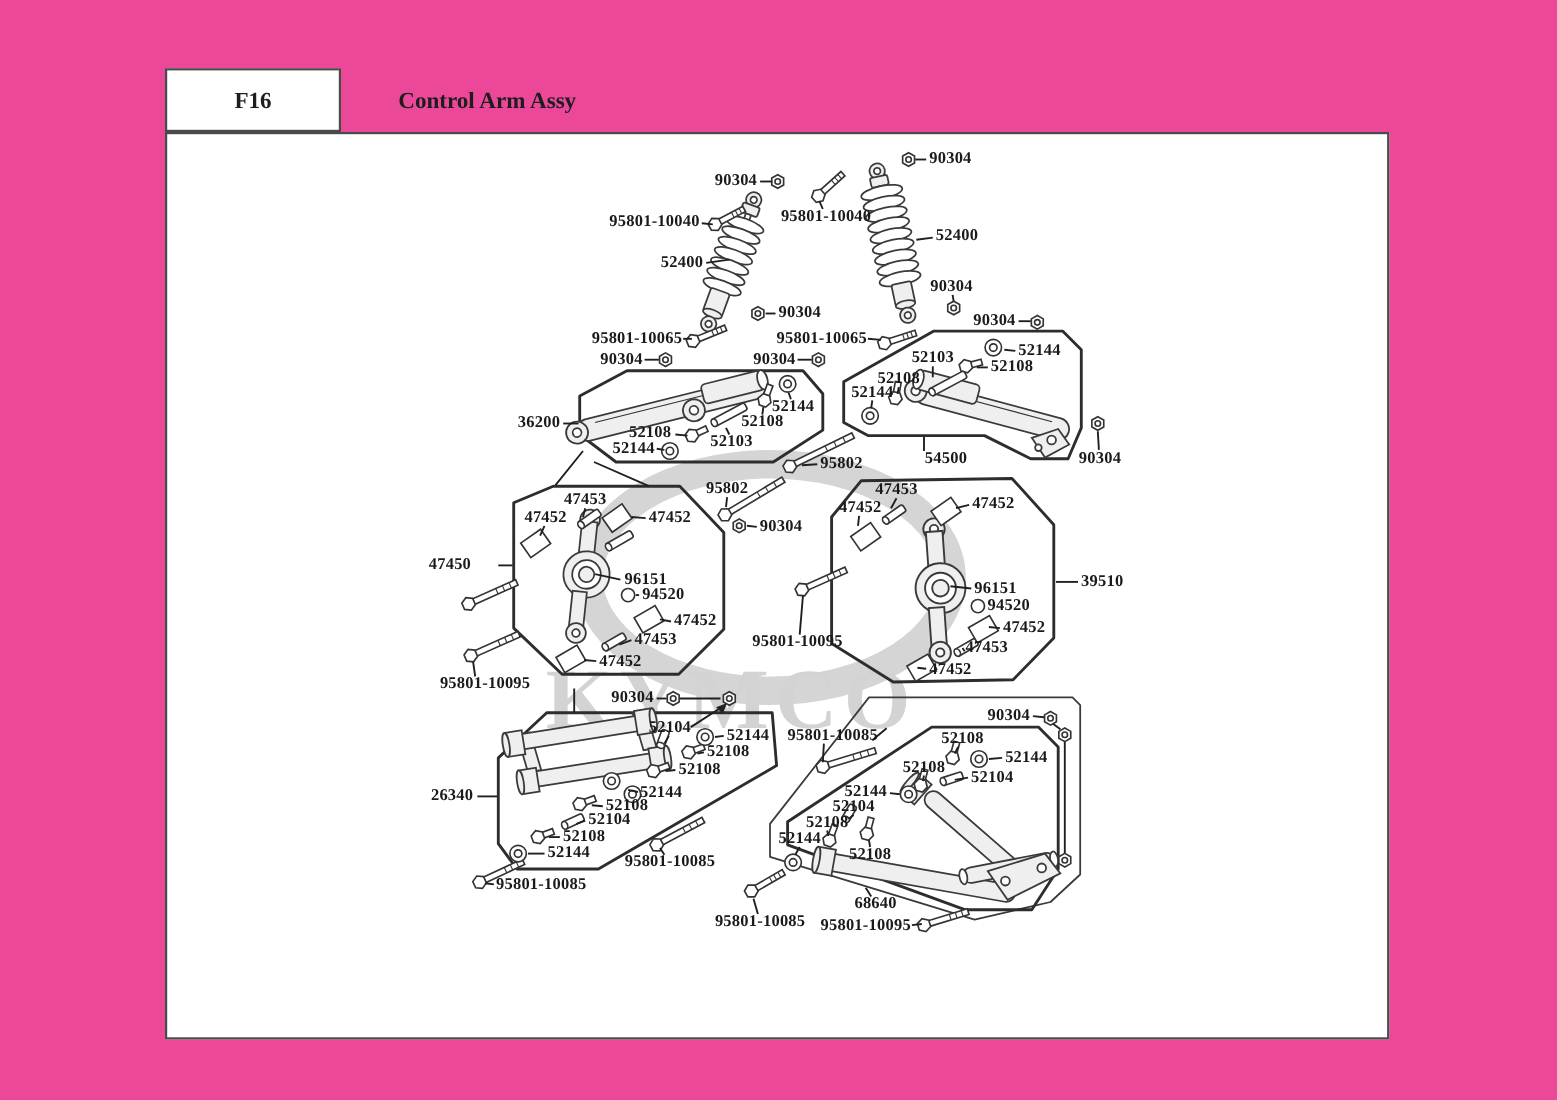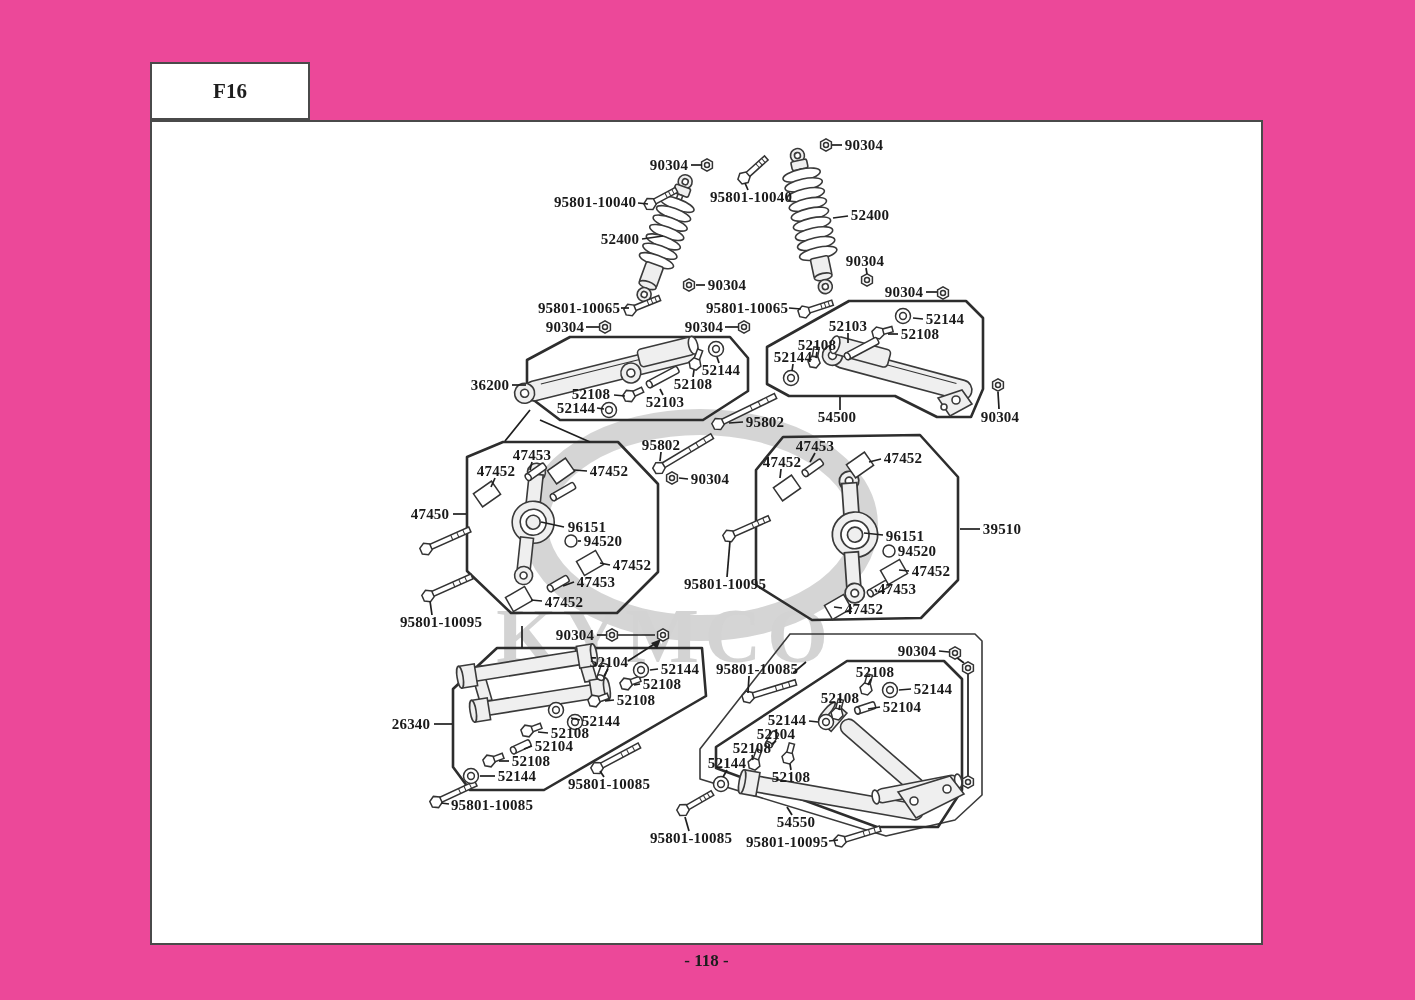--- a/index.html
+++ b/index.html
@@ -29,20 +29,21 @@
   .wm{opacity:.8;}
 </style>
 </head>
 <body>
 
 <div class="page">
 
   <div class="code-box">
     <span>F16</span>
   </div>
+  <div class="page-title">Control Arm Assy</div>
   <div class="frame"></div>
 
   <svg id="art" width="1415" height="1000" viewBox="0 0 1415 1000">
 
     <g class="wm">
       <ellipse cx="700" cy="525" rx="165" ry="103" fill="none" stroke="#cbcbcb" stroke-width="26"></ellipse>
       <text x="665" y="662" font-size="78" font-weight="bold" fill="#c9c9c9" letter-spacing="6" text-anchor="middle">KYMCO</text>
     </g>
 
     <polygon class="bound" points="570,337 730,337 748,358 748,391 703,420 560,420 527,395 527,360"></polygon>
@@ -622,31 +623,31 @@
       <div class="part-label" style="left: 904px; top: 292px;">90304</div>
       <div class="part-label" style="left: 721px; top: 370px;">52144</div>
       <div class="part-label" style="left: 693px; top: 384px;">52108</div>
       <div class="part-label" style="left: 591px; top: 394px;">52108</div>
       <div class="part-label" style="left: 665px; top: 402px;">52103</div>
       <div class="part-label" style="left: 576px; top: 408px;">52144</div>
       <div class="part-label" style="left: 490px; top: 385px;">36200</div>
       <div class="part-label" style="left: 765px; top: 422px;">95802</div>
       <div class="part-label" style="left: 661px; top: 445px;">95802</div>
       <div class="part-label" style="left: 710px; top: 479px;">90304</div>
-      <div class="part-label" style="left: 837px; top: 417px;">54500</div>
+      <div class="part-label" style="left: 860px; top: 417px;">54500</div>
       <div class="part-label" style="left: 848px; top: 326px;">52103</div>
       <div class="part-label" style="left: 920px; top: 334px;">52108</div>
       <div class="part-label" style="left: 945px; top: 319px;">52144</div>
       <div class="part-label" style="left: 817px; top: 345px;">52108</div>
       <div class="part-label" style="left: 793px; top: 357px;">52144</div>
       <div class="part-label" style="left: 1000px; top: 417px;">90304</div>
       <div class="part-label" style="left: 532px; top: 455px;">47453</div>
       <div class="part-label" style="left: 496px; top: 471px;">47452</div>
       <div class="part-label" style="left: 609px; top: 471px;">47452</div>
-      <div class="part-label" style="left: 430px; top: 514px;">47450</div>
+      <div class="part-label" style="left: 409px; top: 514px;">47450</div>
       <div class="part-label" style="left: 587px; top: 527px;">96151</div>
       <div class="part-label" style="left: 603px; top: 541px;">94520</div>
       <div class="part-label" style="left: 632px; top: 565px;">47452</div>
       <div class="part-label" style="left: 596px; top: 582px;">47453</div>
       <div class="part-label" style="left: 564px; top: 602px;">47452</div>
       <div class="part-label" style="left: 441px; top: 622px;">95801-10095</div>
       <div class="part-label" style="left: 725px; top: 584px;">95801-10095</div>
       <div class="part-label" style="left: 815px; top: 446px;">47453</div>
       <div class="part-label" style="left: 782px; top: 462px;">47452</div>
       <div class="part-label" style="left: 903px; top: 458px;">47452</div>
@@ -673,19 +674,18 @@
       <div class="part-label" style="left: 917px; top: 651px;">90304</div>
       <div class="part-label" style="left: 875px; top: 672px;">52108</div>
       <div class="part-label" style="left: 933px; top: 689px;">52144</div>
       <div class="part-label" style="left: 840px; top: 698px;">52108</div>
       <div class="part-label" style="left: 902px; top: 707px;">52104</div>
       <div class="part-label" style="left: 787px; top: 720px;">52144</div>
       <div class="part-label" style="left: 776px; top: 734px;">52104</div>
       <div class="part-label" style="left: 752px; top: 748px;">52108</div>
       <div class="part-label" style="left: 727px; top: 763px;">52144</div>
       <div class="part-label" style="left: 791px; top: 777px;">52108</div>
-      <div class="part-label" style="left: 796px; top: 822px;">54550</div>
+      <div class="part-label" style="left: 796px; top: 822px;">68640</div>
       <div class="part-label" style="left: 787px; top: 842px;">95801-10095</div>
       <div class="part-label" style="left: 691px; top: 838px;">95801-10085</div>
     </div>
 
-  <div class="footer">- 118 -</div>
 </div>
 
 </body></html>

